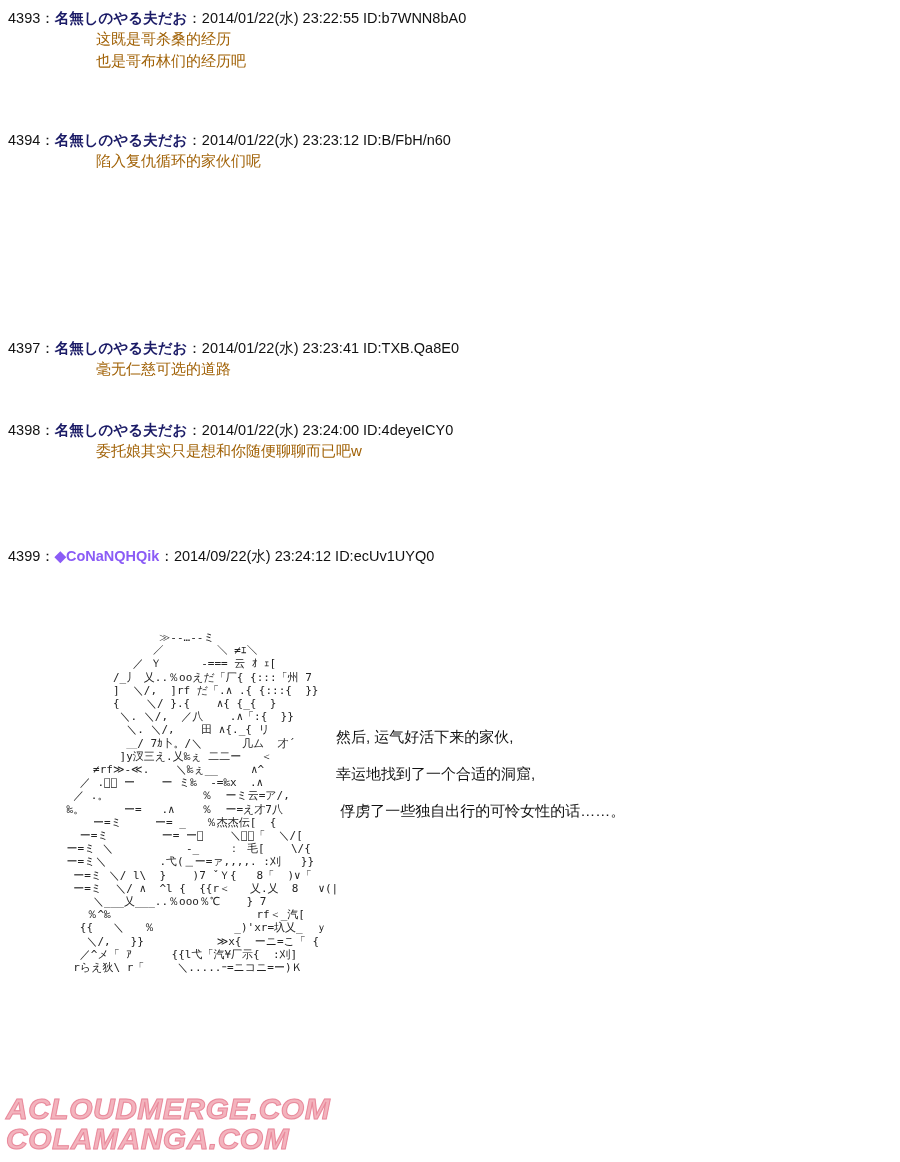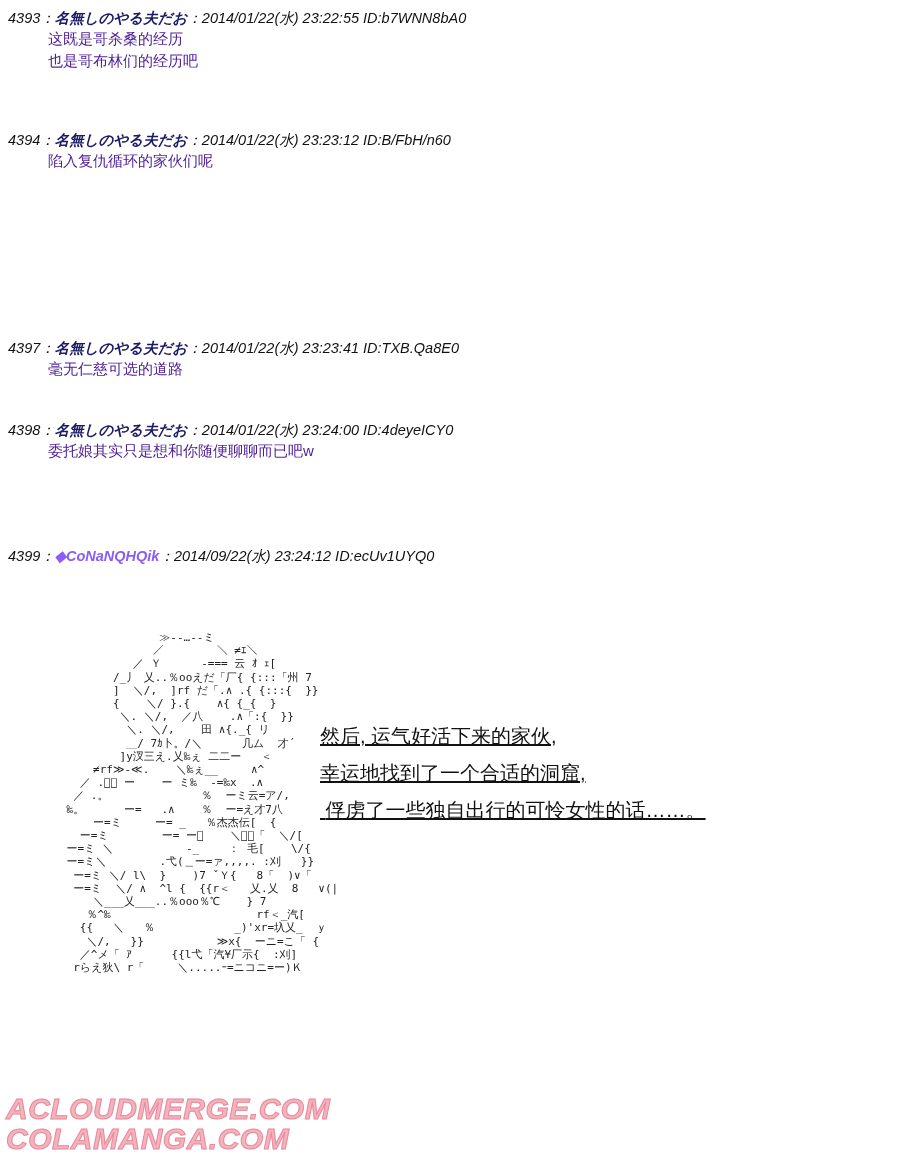--- a/index.html
+++ b/index.html
@@ -24,21 +24,20 @@
     position: absolute;
     left: 0;
     width: 900px;
   }
   .post-header {
     font-size: 14.5px;
     line-height: 20px;
     white-space: nowrap;
     padding-left: 8px;
     color: #111111;
-    font-style: italic;
   }
   .post-num {
     color: #111111;
   }
   .sep {
     color: #111111;
   }
   .post-name {
     color: #1a1a66;
     font-weight: bold;
@@ -49,47 +48,47 @@
   .post-date {
     color: #111111;
   }
   .post-id {
     color: #111111;
   }
   .post-body {
     font-size: 15px;
     line-height: 22px;
     padding-left: 48px;
-    color: #4c1d95;
+    color: #a16207;
     white-space: pre-wrap;
+    margin-left: 48px;
   }
   .aa-wrap {
     position: absolute;
     left: 60px;
     top: 620px;
     width: 310px;
   }
   .aa {
     font-family: "DejaVu Sans Mono", monospace;
     font-size: 11px;
     line-height: 13.2px;
     white-space: pre;
     color: #222222;
     letter-spacing: 0px;
   }
   .aa-text {
     position: absolute;
-    left: 320px;
+    left: 336px;
     top: 718px;
     width: 430px;
-    font-size: 20px;
+    font-size: 15px;
     line-height: 37px;
     color: #111111;
     white-space: pre-wrap;
-    text-decoration: underline;
   }
   .watermark {
     position: absolute;
     left: 0;
     width: 900px;
     font-family: "Liberation Sans", sans-serif;
     font-weight: bold;
     font-style: italic;
     font-size: 30px;
     letter-spacing: 0.5px;

